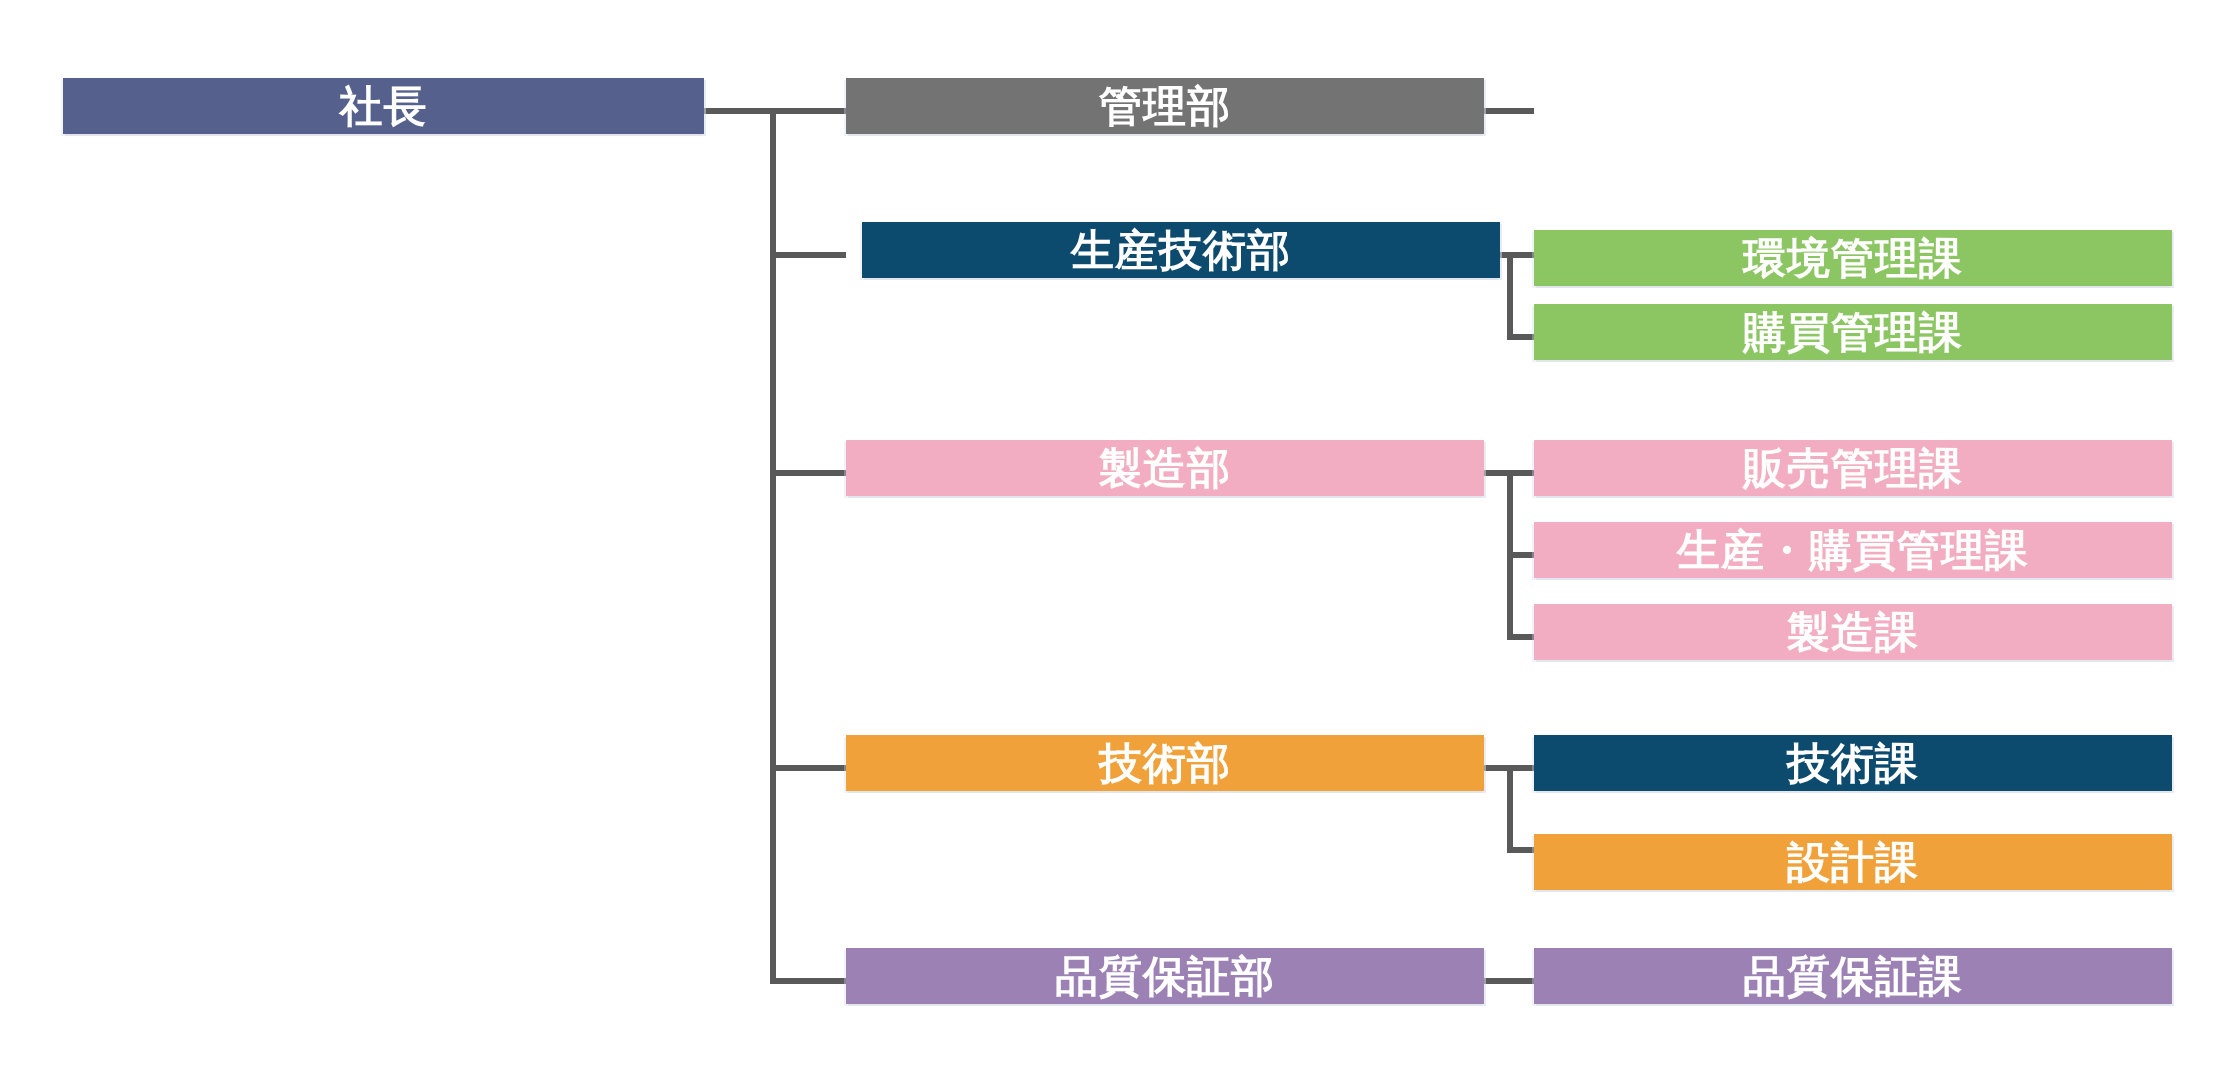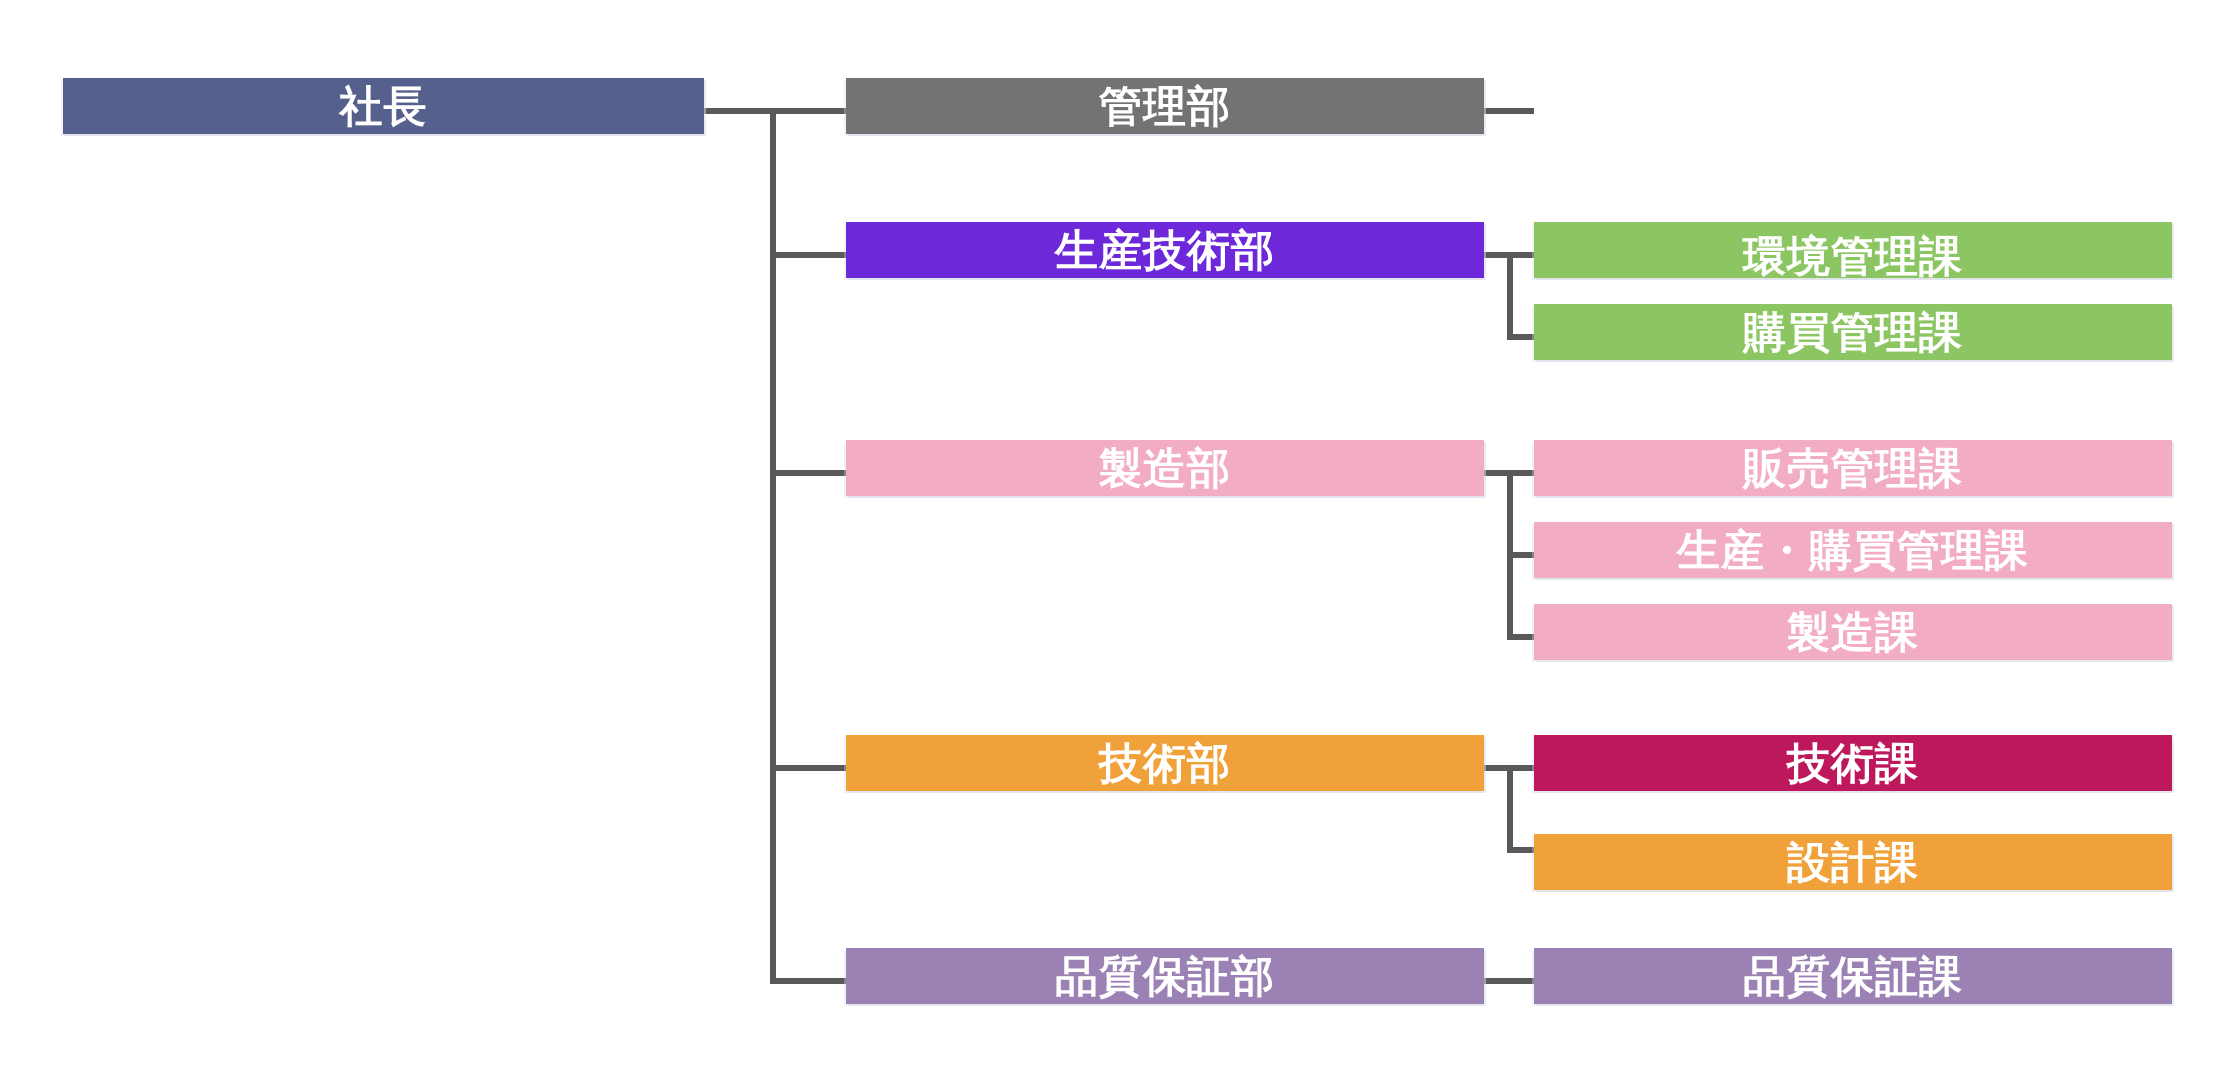--- a/index.html
+++ b/index.html
@@ -44,21 +44,21 @@
   .col-dept { left: 846px;  width: 638px; }
   .col-sect { left: 1534px; width: 638px; }
 
   
   .r-d0 { top: 78px; }
   .r-d1 { top: 222px; }
   .r-d2 { top: 440px; }
   .r-d3 { top: 735px; }
   .r-d4 { top: 948px; }
   .r-s00 { top: 78px; }
-  .r-s10 { top: 222px; align-items: flex-end; }
+  .r-s10 { top: 230px; }
   .r-s11 { top: 304px; }
   .r-s20 { top: 440px; }
   .r-s21 { top: 522px; }
   .r-s22 { top: 604px; }
   .r-s30 { top: 735px; }
   .r-s31 { top: 817px; margin-top: 17px; }
   .r-s40 { top: 948px; }
 
   
   .ln-root-h     { left: 704px;  top: 108px; width: 142px; }
@@ -104,21 +104,21 @@
   <div class="line h ln-d3-b2" style="background-color: rgb(89, 89, 89);"></div>
   <div class="line h ln-d4-s" style="background-color: rgb(89, 89, 89);"></div>
 
   <div class="node b-root" style="background-color: rgb(85, 97, 140);">
     <span class="lbl">社長</span>
   </div>
 
   <div class="node col-dept r-d0" style="background-color: #737373;">
     <span class="lbl">管理部</span>
   </div>
-  <div class="node col-dept r-d1" style="background-color: #6d28d9;">
+  <div class="node col-dept r-d1" style="background-color: #0c4a6e; margin-left: 16px;">
     <span class="lbl">生産技術部</span>
   </div>
   <div class="node col-dept r-d2" style="background-color: rgb(243, 173, 194);">
     <span class="lbl">製造部</span>
   </div>
   <div class="node col-dept r-d3" style="background-color: rgb(240, 161, 57);">
     <span class="lbl">技術部</span>
   </div>
   <div class="node col-dept r-d4" style="background-color: rgb(156, 129, 181);">
     <span class="lbl">品質保証部</span>
@@ -132,21 +132,21 @@
   </div>
   <div class="node col-sect r-s20" style="background-color: rgb(243, 173, 194);">
     <span class="lbl">販売管理課</span>
   </div>
   <div class="node col-sect r-s21" style="background-color: rgb(243, 173, 194);">
     <span class="lbl">生産・購買管理課</span>
   </div>
   <div class="node col-sect r-s22" style="background-color: rgb(243, 173, 194);">
     <span class="lbl">製造課</span>
   </div>
-  <div class="node col-sect r-s30" style="background-color: #be185d;">
+  <div class="node col-sect r-s30" style="background-color: #0c4a6e;">
     <span class="lbl">技術課</span>
   </div>
   <div class="node col-sect r-s31" style="background-color: rgb(240, 161, 57);">
     <span class="lbl">設計課</span>
   </div>
   <div class="node col-sect r-s40" style="background-color: rgb(156, 129, 181);">
     <span class="lbl">品質保証課</span>
   </div>
 
 </div>

